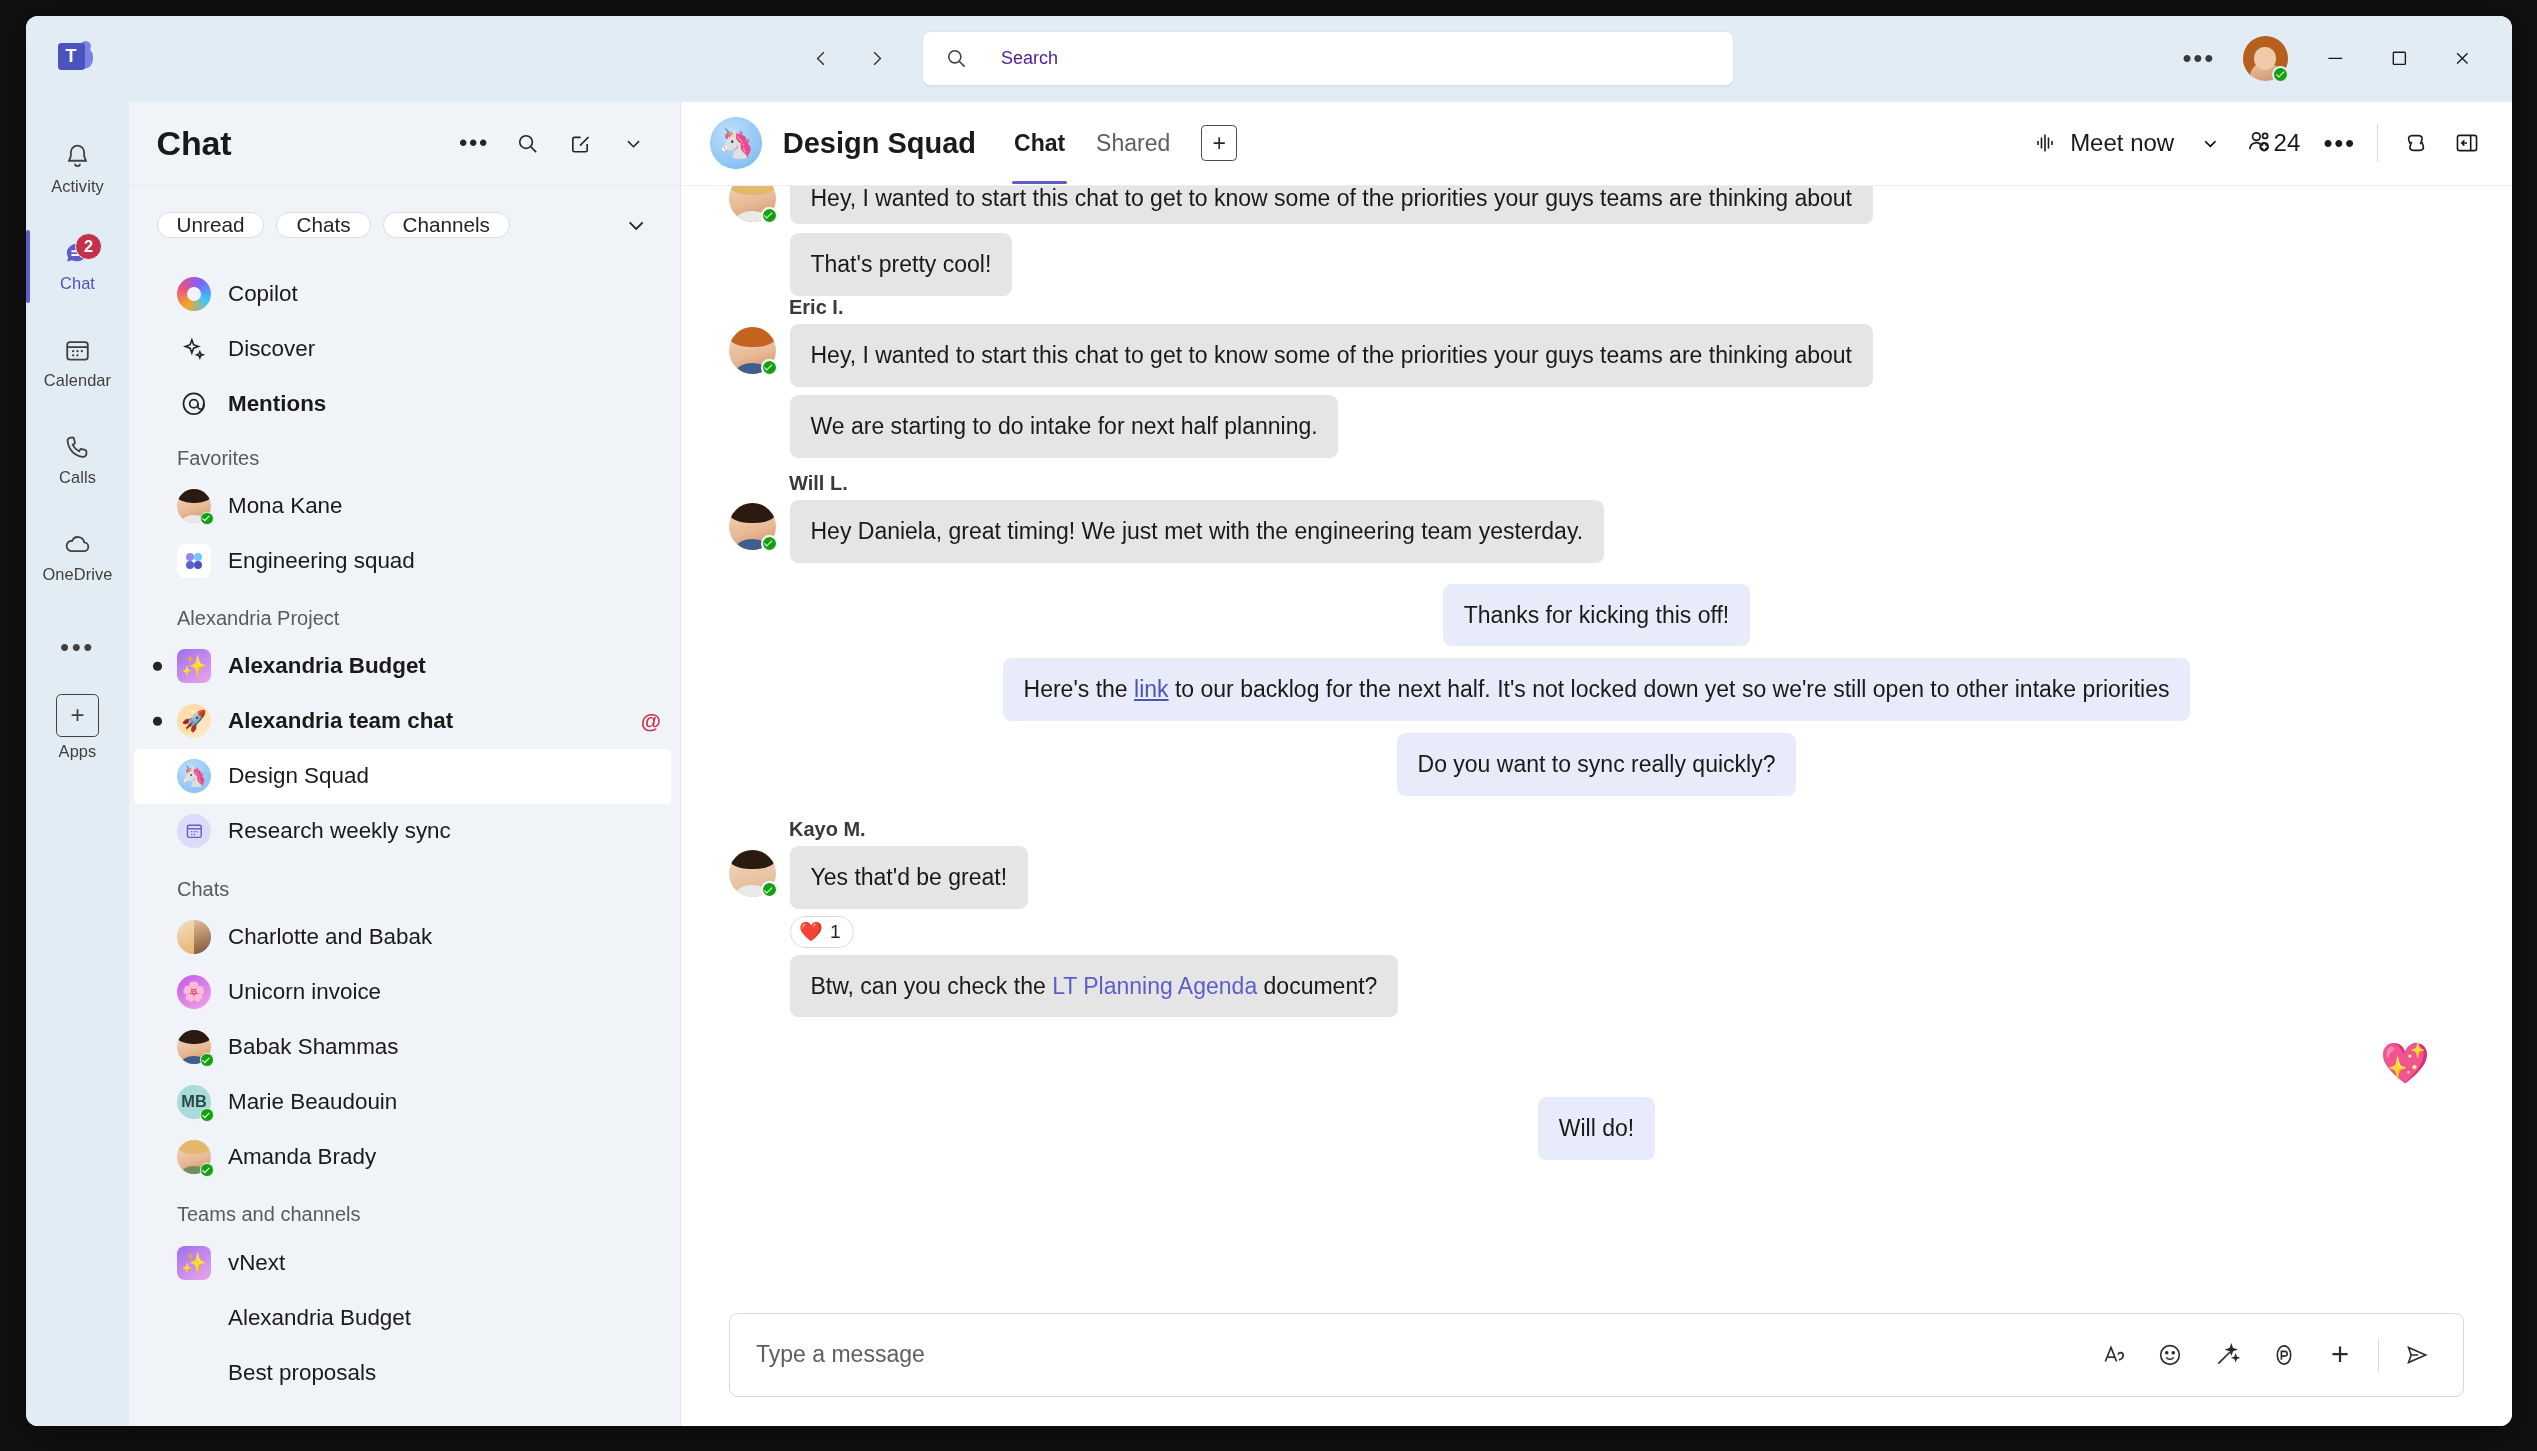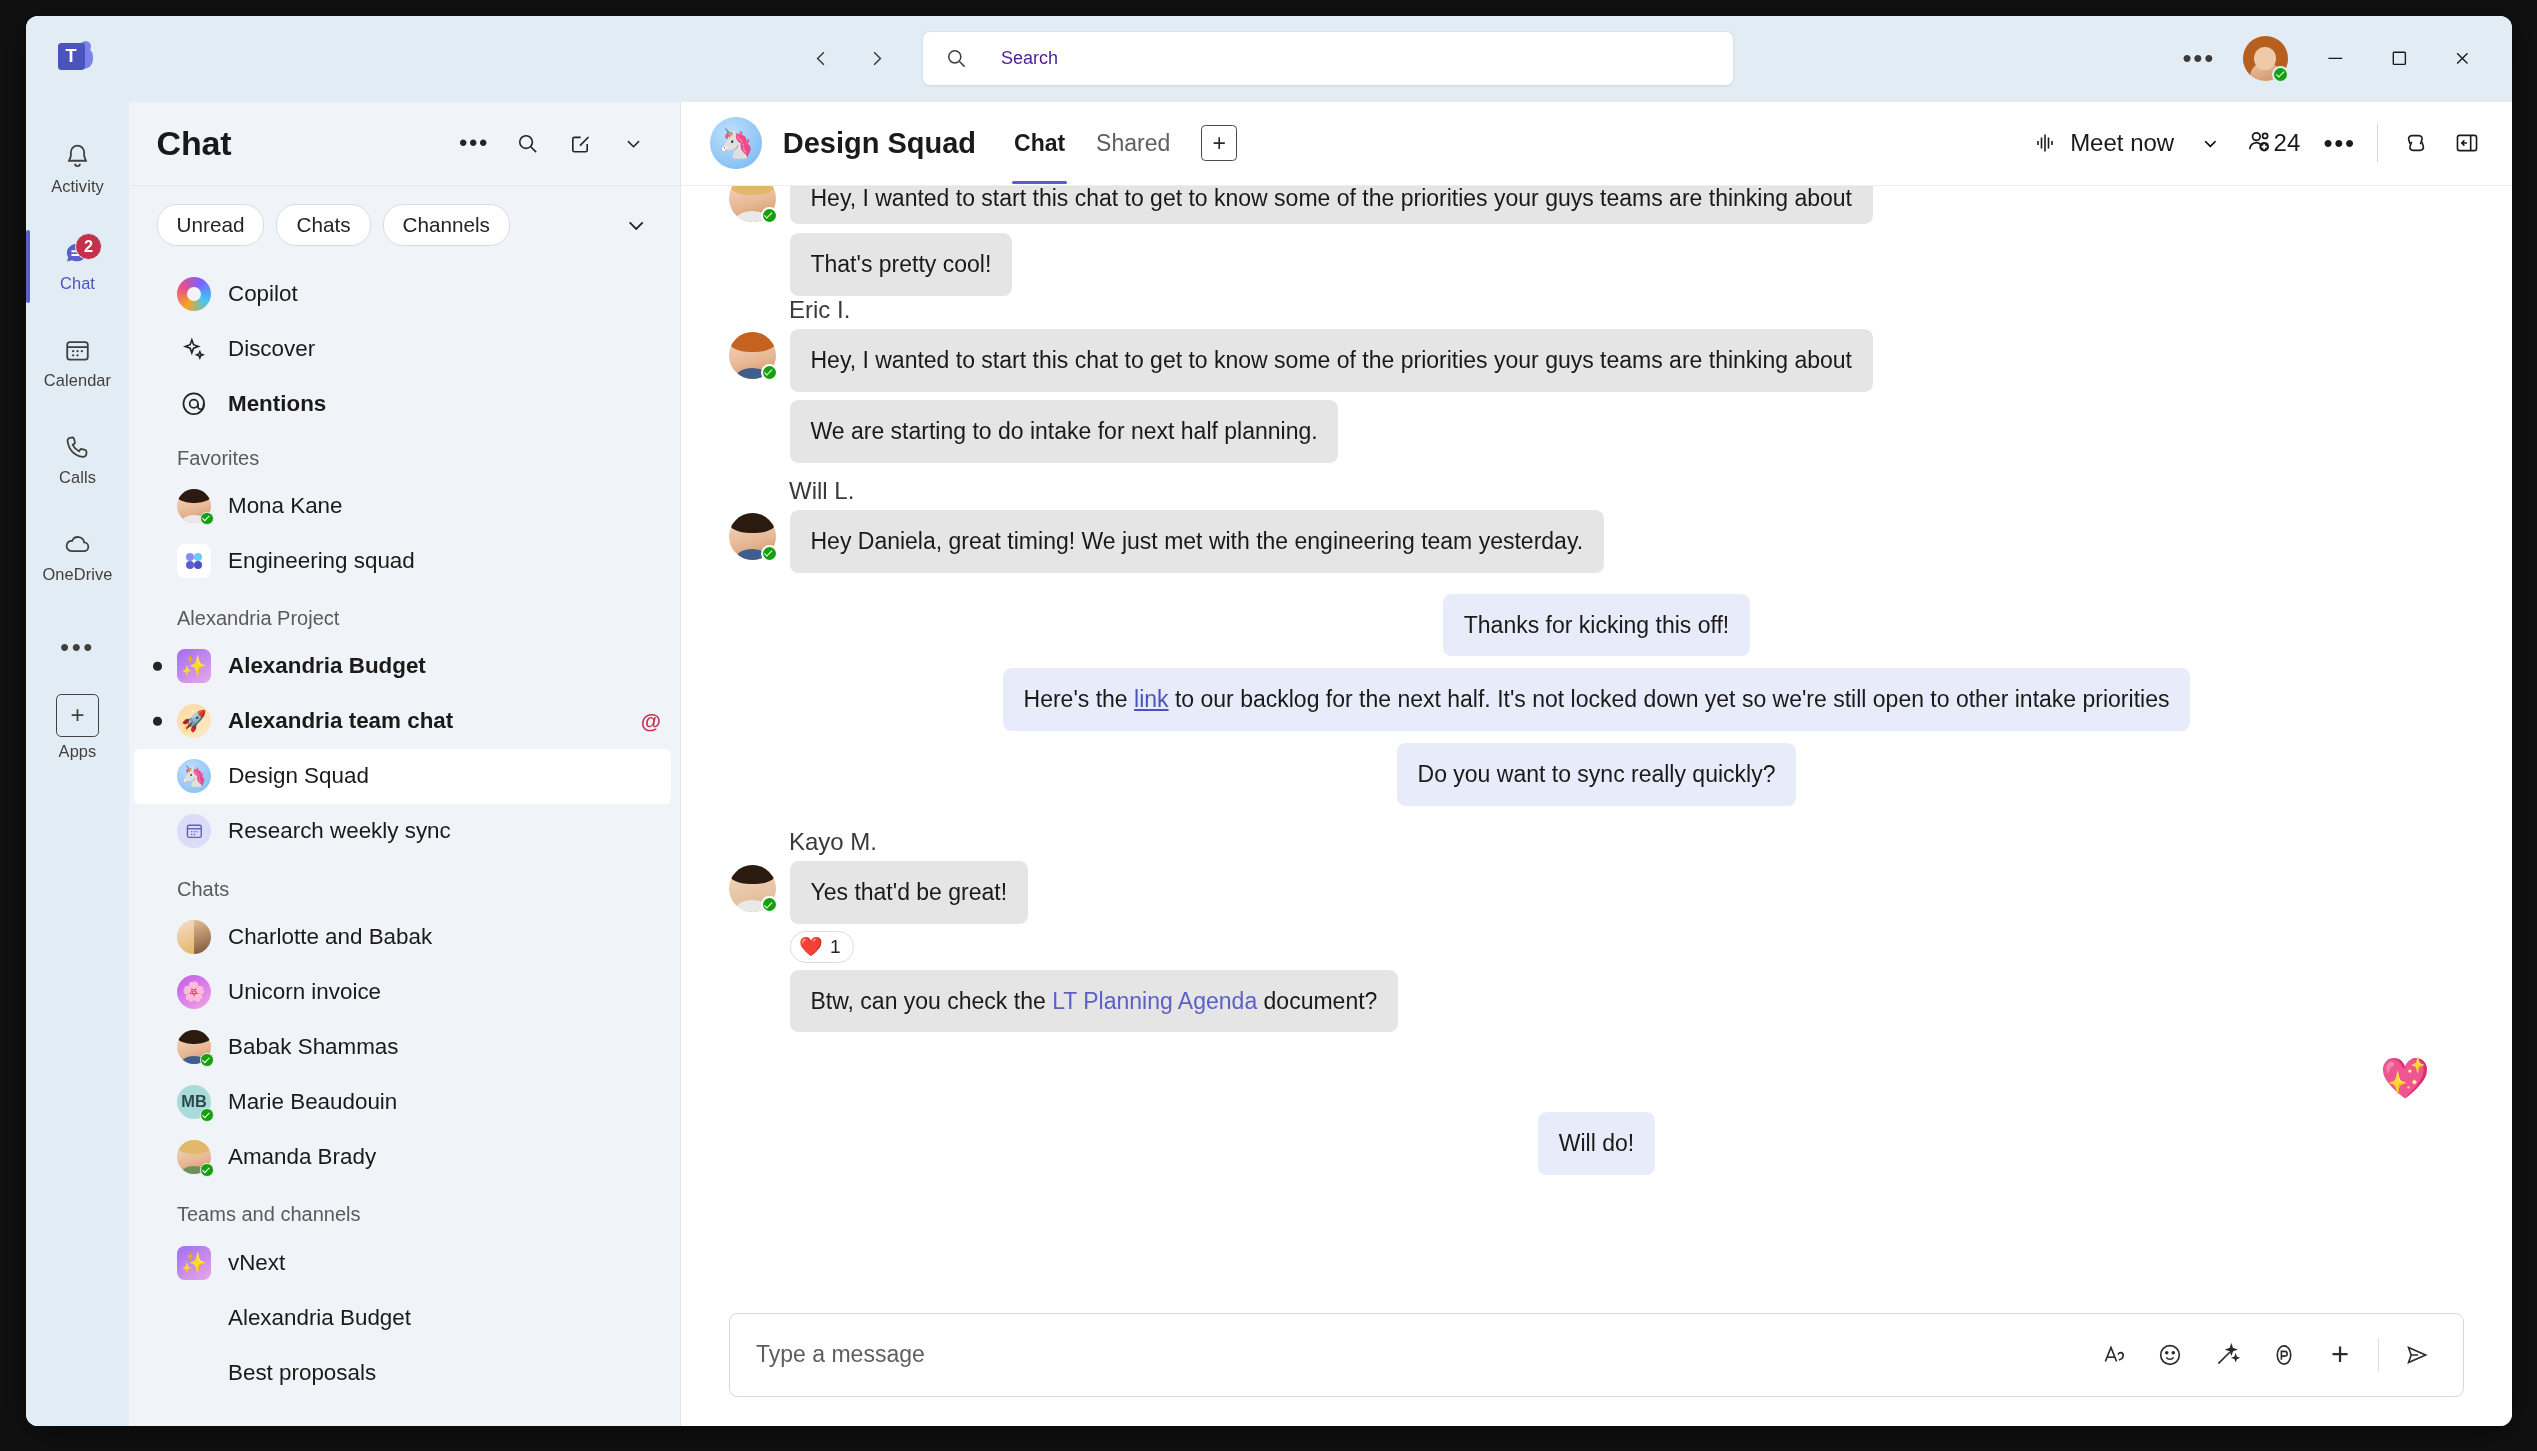--- a/index.html
+++ b/index.html
@@ -160,21 +160,21 @@
   .ihbtn { width:48px;height:48px;border-radius:5.2px;display:flex;align-items:center;justify-content:center;color:#242424;cursor:pointer; }
   .ihbtn svg{width:23px;height:23px;}
   .ihbtn.dots{ font-size:24px; letter-spacing:1.7px; }
   .ihbtn.small svg{ width:19px;height:19px; }
   .lp-filters {
     height: 79px; flex: 0 0 79px;
     display:flex; align-items:center; gap: 12px;
     padding: 0 22.4px 0 27.6px;
   }
   .chip {
-    height: 42px; padding: 0 19px; border-radius: 20px;
+    height: 26px; padding: 0 19px; border-radius: 20px;
     background:#ffffff; border:0.9px solid #d8dce3;
     display:flex;align-items:center; font-size:20.7px; color:#242424; cursor:pointer;
   }
   .chev-right { margin-left:auto; width:43px;height:43px;display:flex;align-items:center;justify-content:center;color:#242424;cursor:pointer;}
   .chev-right svg{width:22.4px;height:22.4px;}
   .lp-scroll { flex:1; overflow:hidden; padding-top: 1.7px; }
   .row {
     height: 55px; display:flex; align-items:center;
     padding-left: 48px; padding-right: 19px; gap: 17px;
     cursor:pointer; position:relative;
@@ -273,21 +273,21 @@
   }
   .msg-row { display:flex; align-items:flex-start; gap: 13.8px; }
   .msg-avatar {
     width: 47px;height:47px;border-radius:50%;flex:0 0 47px;position:relative;margin-top:3.4px;
   }
   .msg-avatar .pres2{
     position:absolute;right:-1.7px;bottom:-1.7px;width:17px;height:17px;border-radius:50%;
     background:#13a10e;border:2.2px solid #fff;display:flex;align-items:center;justify-content:center;
   }
   .msg-avatar .pres2::after{content:"";width:6.9px;height:3.4px;border-left:1.7px solid #fff;border-bottom:1.7px solid #fff;transform:rotate(-45deg) translateY(-0.9px);}
-  .sender { font-size: 24px; color:#3b3a39; margin-left: 60px; margin-bottom: 5.2px; }
+  .sender { font-size: 20px; color:#3b3a39; margin-left: 60px; margin-bottom: 5.2px; font-weight: bold; }
   .bubble {
     background:#e5e5e5; border-radius: 8.6px;
     padding: 17px 20.7px; font-size: 23px; color:#1b1a19; line-height:1.25;
     display:inline-block; max-width: 1293px;
   }
   .bubble.out { background:#e8ebfa; }
   .bubble a, .bubble .lnk { color:#4b53bc; text-decoration: underline; cursor:pointer; }
   .bubble .doclink { color:#5b5fc7; text-decoration:none; cursor:pointer; }
   .out-row { display:flex; justify-content:center; }
   .daystamp { text-align:center; font-size:20px; color:#3b3a39; padding: 19px 0; }

